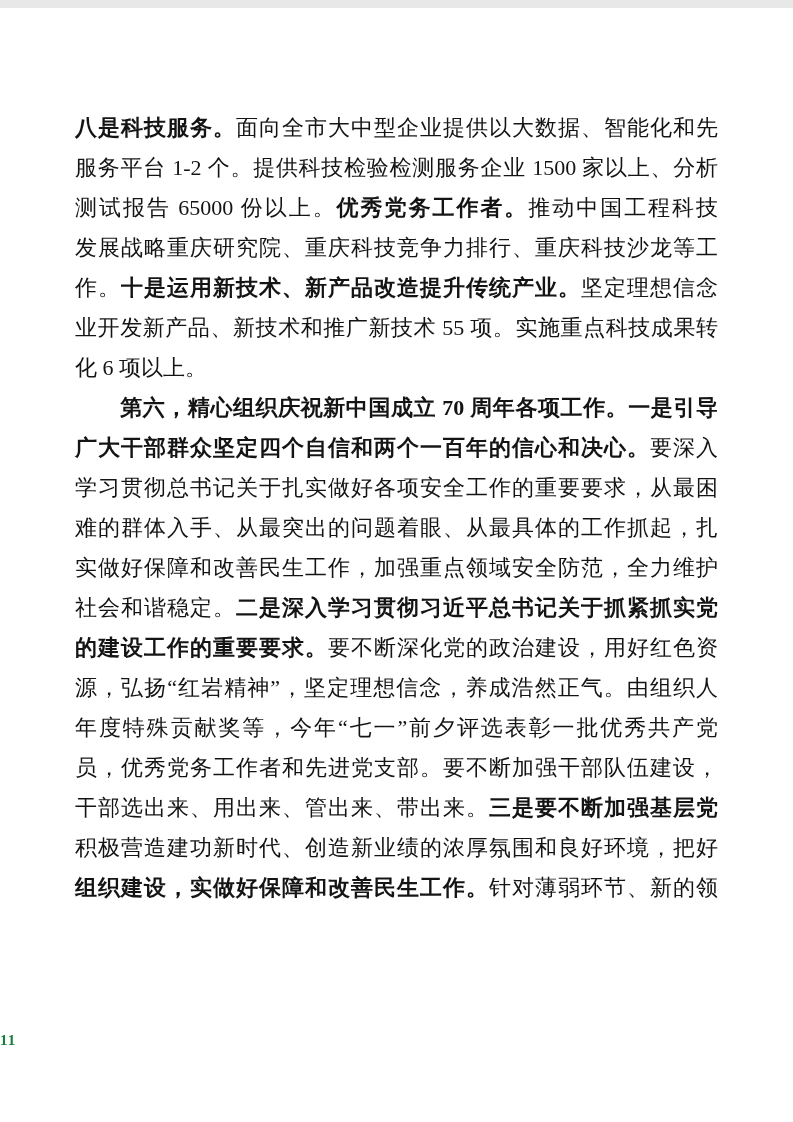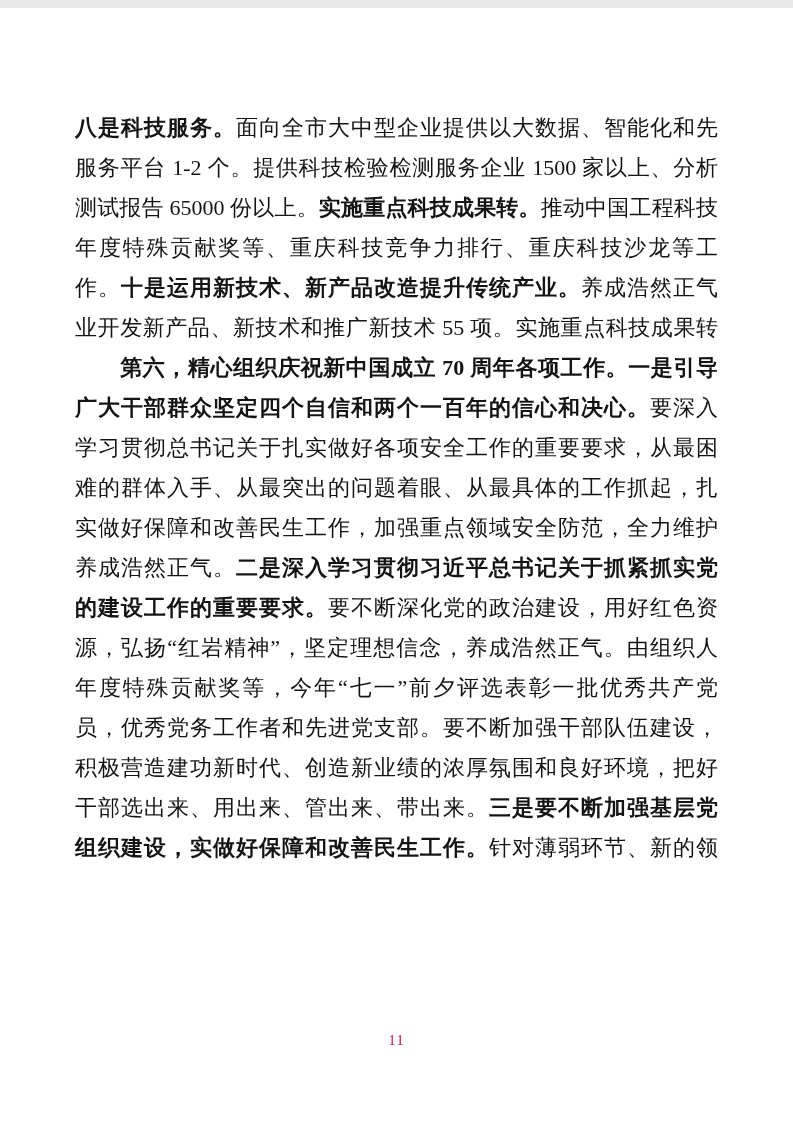--- a/index.html
+++ b/index.html
@@ -38,51 +38,51 @@
   }
   .seg { }
   .seg.bold {
     font-weight: 700;
   }
   .page-num {
     position: absolute;
     top: 1024px;
     left: 0;
     width: 100%;
-    text-align: center;
     font-size: 15px;
-    font-weight: 400;
-    color: #be185d;
+    font-weight: 700;
+    color: #15803d;
     letter-spacing: 1px;
     font-family: "Liberation Serif", "DejaVu Serif", serif;
   }
 </style>
 </head>
 <body>
 
 <div class="page">
   <div class="doc" id="doc">
       <div>
         <div class="line"><span class="seg bold">八是科技服务。</span><span class="seg">面向全市大中型企业提供以大数据、智能化和先</span></div>
         <div class="line"><span class="seg">服务平台 1-2 个。提供科技检验检测服务企业 1500 家以上、分析</span></div>
-        <div class="line"><span class="seg">测试报告 65000 份以上。</span><span class="seg bold">实施重点科技成果转。</span><span class="seg">推动中国工程科技</span></div>
-        <div class="line"><span class="seg">年度特殊贡献奖等、重庆科技竞争力排行、重庆科技沙龙等工</span></div>
-        <div class="line"><span class="seg">作。</span><span class="seg bold">十是运用新技术、新产品改造提升传统产业。</span><span class="seg">养成浩然正气</span></div>
+        <div class="line"><span class="seg">测试报告 65000 份以上。</span><span class="seg bold">优秀党务工作者。</span><span class="seg">推动中国工程科技</span></div>
+        <div class="line"><span class="seg">发展战略重庆研究院、重庆科技竞争力排行、重庆科技沙龙等工</span></div>
+        <div class="line"><span class="seg">作。</span><span class="seg bold">十是运用新技术、新产品改造提升传统产业。</span><span class="seg">坚定理想信念</span></div>
         <div class="line"><span class="seg">业开发新产品、新技术和推广新技术 55 项。实施重点科技成果转</span></div>
+        <div class="line end"><span class="seg">化 6 项以上。</span></div>
       </div>
       <div>
         <div class="line"><span class="seg">　　</span><span class="seg bold">第六，精心组织庆祝新中国成立 70 周年各项工作。一是引导</span></div>
         <div class="line"><span class="seg bold">广大干部群众坚定四个自信和两个一百年的信心和决心。</span><span class="seg">要深入</span></div>
         <div class="line"><span class="seg">学习贯彻总书记关于扎实做好各项安全工作的重要要求，从最困</span></div>
         <div class="line"><span class="seg">难的群体入手、从最突出的问题着眼、从最具体的工作抓起，扎</span></div>
         <div class="line"><span class="seg">实做好保障和改善民生工作，加强重点领域安全防范，全力维护</span></div>
-        <div class="line"><span class="seg">养成浩然正气。</span><span class="seg bold">二是深入学习贯彻习近平总书记关于抓紧抓实党</span></div>
+        <div class="line"><span class="seg">社会和谐稳定。</span><span class="seg bold">二是深入学习贯彻习近平总书记关于抓紧抓实党</span></div>
         <div class="line"><span class="seg bold">的建设工作的重要要求。</span><span class="seg">要不断深化党的政治建设，用好红色资</span></div>
         <div class="line"><span class="seg">源，弘扬“红岩精神”，坚定理想信念，养成浩然正气。由组织人</span></div>
         <div class="line"><span class="seg">年度特殊贡献奖等，今年“七一”前夕评选表彰一批优秀共产党</span></div>
         <div class="line"><span class="seg">员，优秀党务工作者和先进党支部。要不断加强干部队伍建设，</span></div>
+        <div class="line"><span class="seg">干部选出来、用出来、管出来、带出来。</span><span class="seg bold">三是要不断加强基层党</span></div>
         <div class="line"><span class="seg">积极营造建功新时代、创造新业绩的浓厚氛围和良好环境，把好</span></div>
-        <div class="line"><span class="seg">干部选出来、用出来、管出来、带出来。</span><span class="seg bold">三是要不断加强基层党</span></div>
         <div class="line"><span class="seg bold">组织建设，实做好保障和改善民生工作。</span><span class="seg">针对薄弱环节、新的领</span></div>
       </div>
     </div>
   <div class="page-num">11</div>
 </div>
 
 </body></html>

